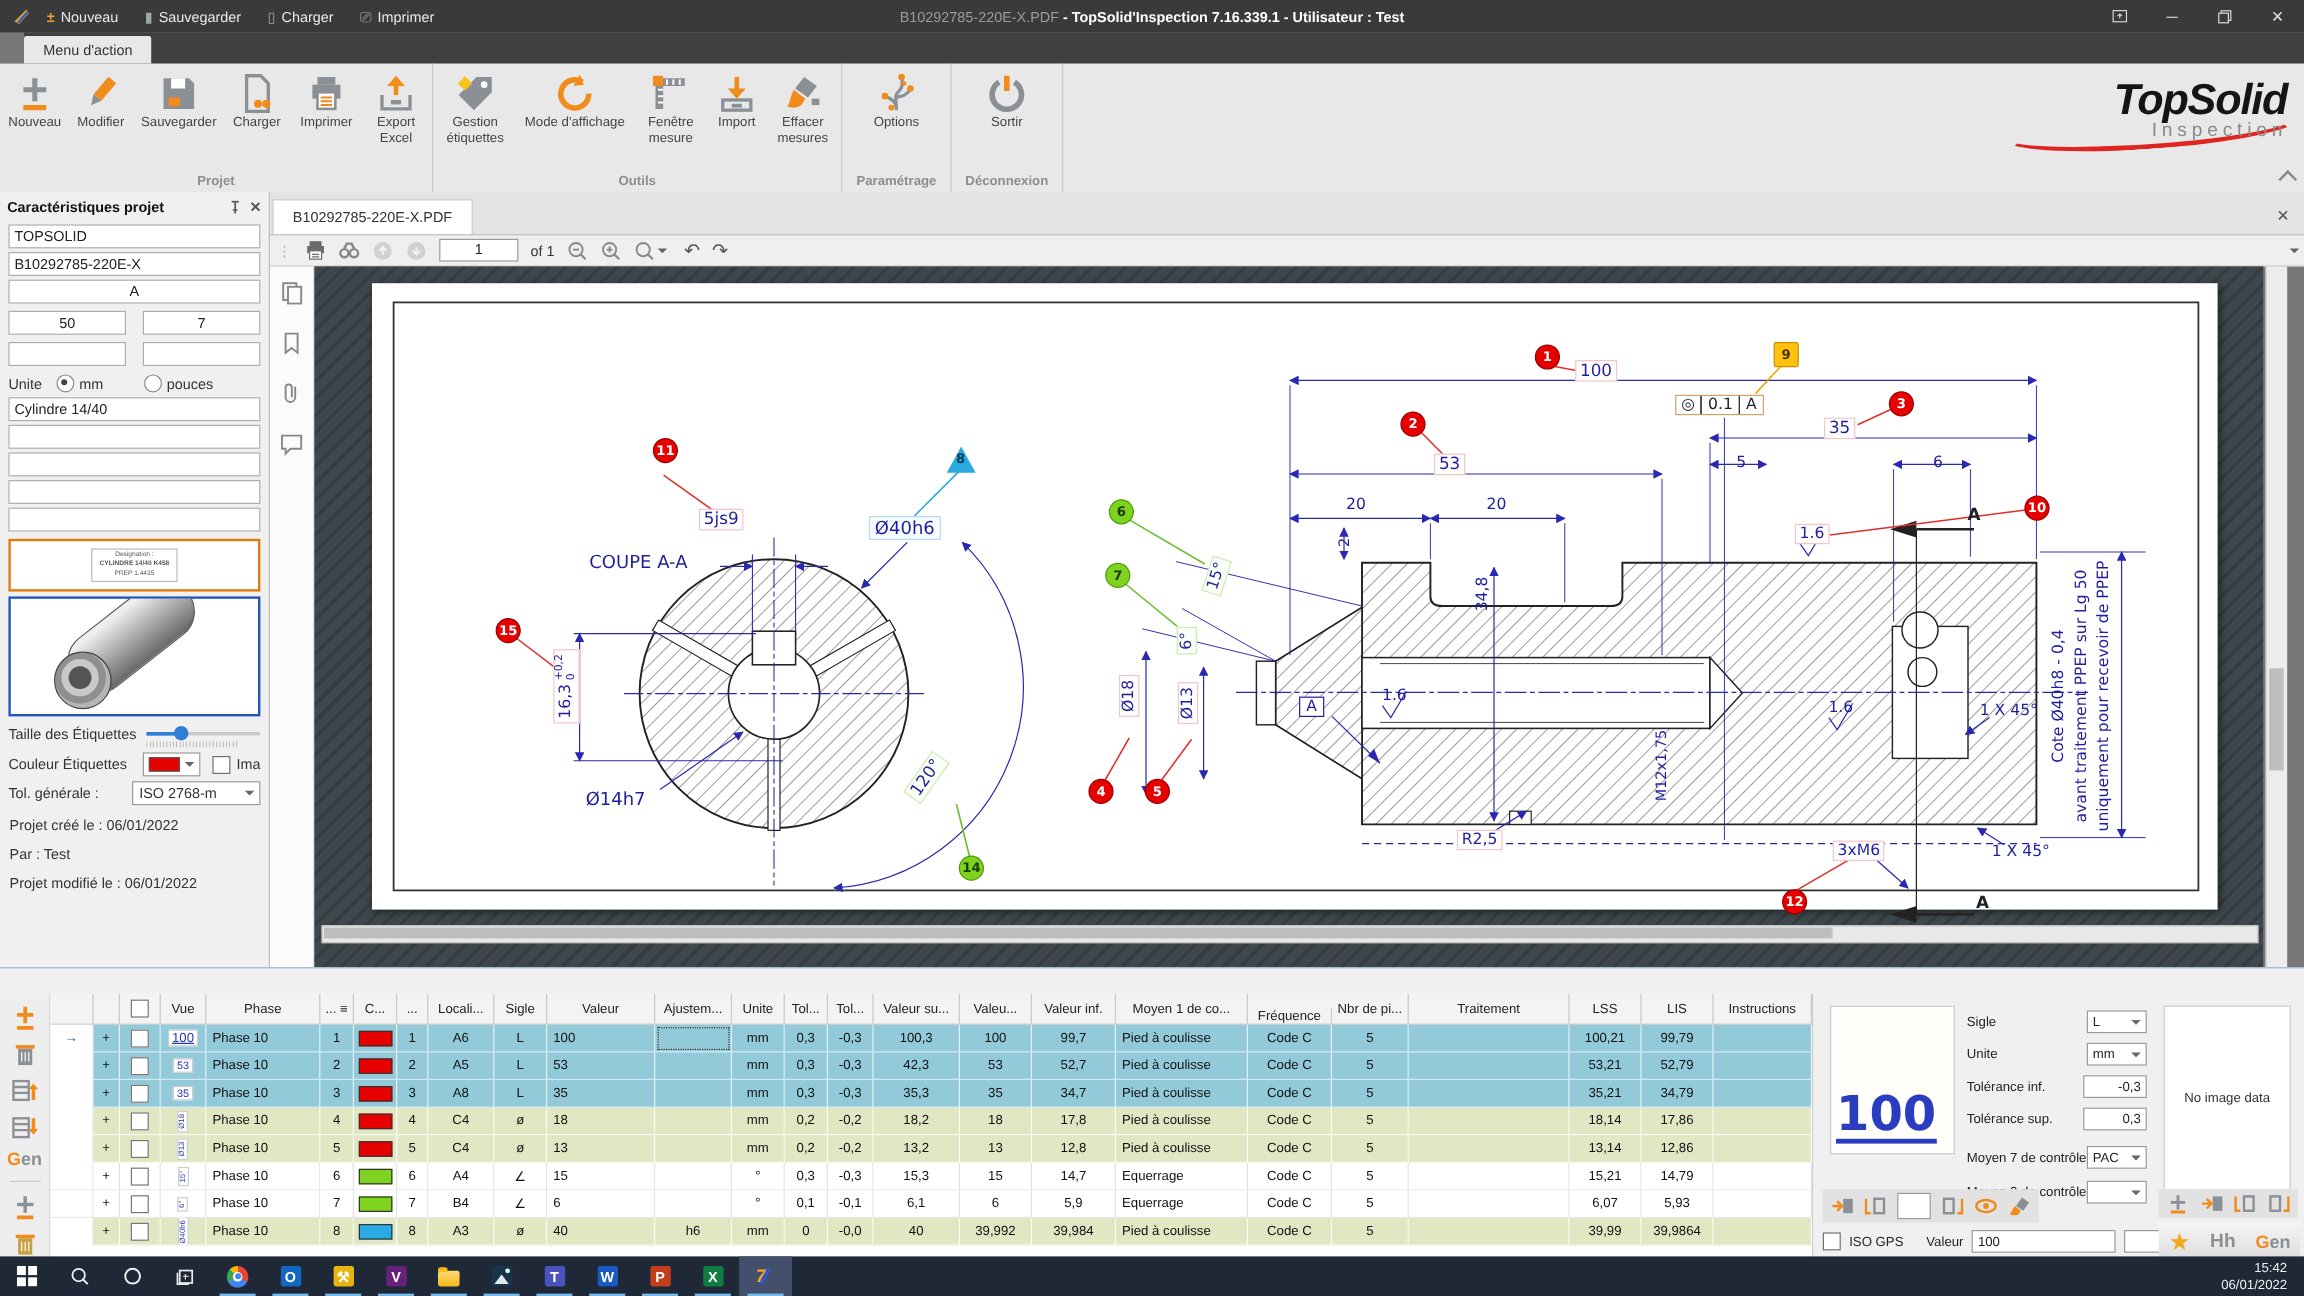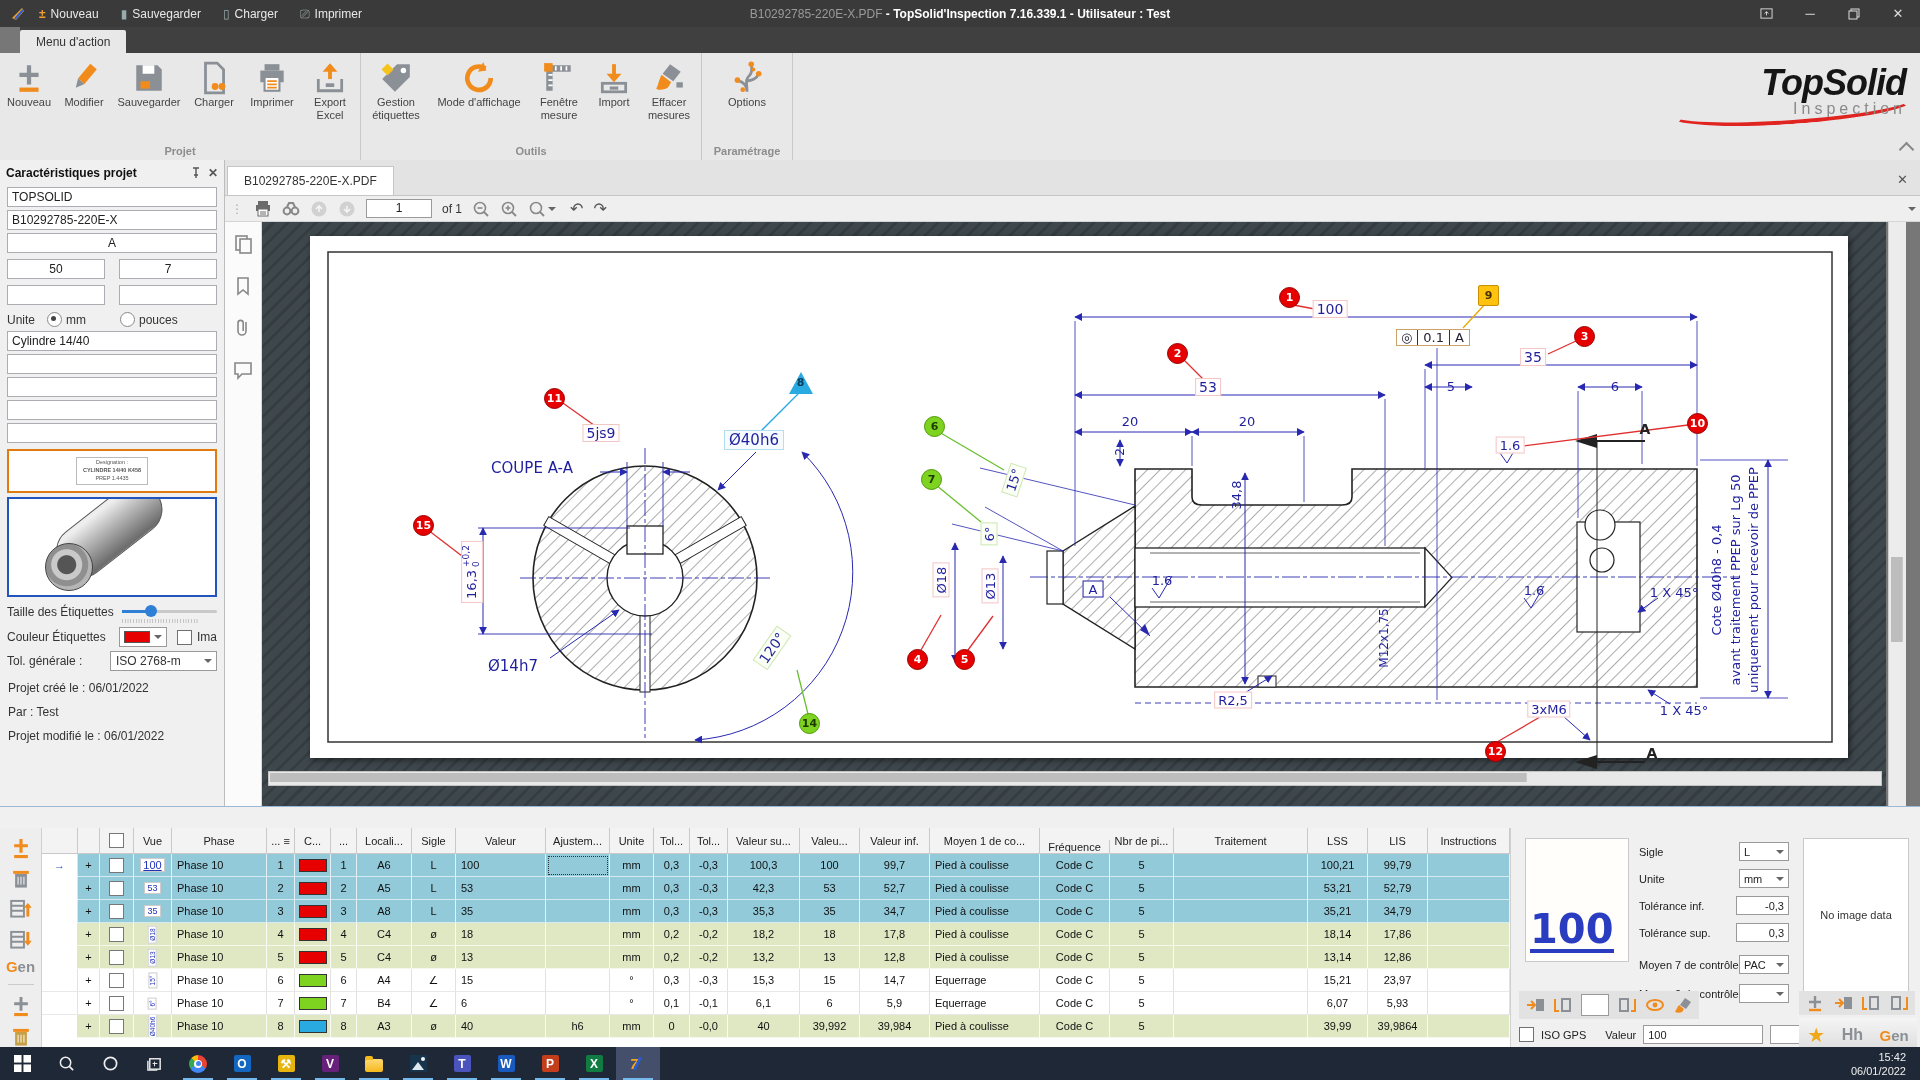--- a/index.html
+++ b/index.html
@@ -315,20 +315,32 @@
               <circle cx="7" cy="18" r="2.6" fill="#f08b1c"></circle>
               <circle cx="27" cy="12" r="2.6" fill="#f08b1c"></circle>
               <circle cx="12" cy="27" r="2.2" fill="#f08b1c"></circle>
               <circle cx="22" cy="8" r="1.8" fill="#f08b1c"></circle>
             </svg></div>
           <div class="rlb" style="width: 78px;">Options</div>
         </div>
       </div>
       <div class="glabel">Paramétrage</div>
     </div>
+    <div class="rgroup">
+      <div class="rbtns">
+        <div class="rbtn">
+          <div class="ric"><svg viewBox="0 0 32 32">
+              <path d="M10 7a11.5 11.5 0 1 0 12 0" fill="none" stroke="#8a9096" stroke-width="4.4"></path>
+              <path d="M16 2v12" stroke="#f08b1c" stroke-width="4.4"></path>
+            </svg></div>
+          <div class="rlb" style="width: 80px;">Sortir</div>
+        </div>
+      </div>
+      <div class="glabel">Déconnexion</div>
+    </div>
   </div>
 <div class="abs" id="logo">
   <div class="swoosh"></div>
   <div class="lg1">TopSolid</div>
   <div class="lg2">Inspection</div>
 </div>
 <div class="abs" id="ribchev"></div>
 
 <div class="abs" id="leftpanel">
   <div id="lp-head">
@@ -621,21 +633,21 @@
       <div class="bl red" style="left: 1017px; top: 65px;">1</div>
       <div class="bl red" style="left: 905px; top: 121px;">2</div>
       <div class="bl red" style="left: 1312px; top: 104px;">3</div>
       <div class="bl red" style="left: 645px; top: 427px;">4</div>
       <div class="bl red" style="left: 692px; top: 427px;">5</div>
       <div class="bl green" style="left: 662px; top: 194px;">6</div>
       <div class="bl green" style="left: 659px; top: 247px;">7</div>
       <div class="bl tri" style="left: 529px; top: 151px;">8</div>
       <div class="bl yellow" style="left: 1216px; top: 63px;">9</div>
       <div class="bl red" style="left: 1425px; top: 191px;">10</div>
-      <div class="bl red" style="left: 282px; top: 166px;">11</div>
+      <div class="bl red" style="left: 282px; top: 143px;">11</div>
       <div class="bl red" style="left: 1223px; top: 519px;">12</div>
       <div class="bl green" style="left: 537px; top: 491px;">14</div>
       <div class="bl red" style="left: 151px; top: 293px;">15</div>
     </div>
   <div id="hscroll">
       <div class="th"></div>
     </div>
 </div>
 <div class="abs" id="vscroll">
     <div class="th"></div>
@@ -894,21 +906,21 @@
         <div class="td" style="width: 36px; flex: 0 0 36px;">0,3</div>
         <div class="td" style="width: 38px; flex: 0 0 38px;">-0,3</div>
         <div class="td" style="width: 72px; flex: 0 0 72px;">15,3</div>
         <div class="td" style="width: 60px; flex: 0 0 60px;">15</div>
         <div class="td" style="width: 70px; flex: 0 0 70px;">14,7</div>
         <div class="td left" style="width: 110px; flex: 0 0 110px;">Equerrage</div>
         <div class="td" style="width: 70px; flex: 0 0 70px;">Code C</div>
         <div class="td" style="width: 64px; flex: 0 0 64px;">5</div>
         <div class="td" style="width: 134px; flex: 0 0 134px;"></div>
         <div class="td" style="width: 60px; flex: 0 0 60px;">15,21</div>
-        <div class="td" style="width: 60px; flex: 0 0 60px;">23,97</div>
+        <div class="td" style="width: 60px; flex: 0 0 60px;">14,79</div>
         <div class="td" style="width: 82px; flex: 0 0 82px;"></div>
       </div>
       <div class="tr bgw">
         <div class="td white" style="width: 36px; flex: 0 0 36px;"></div>
         <div class="td" style="width: 22px; flex: 0 0 22px;">+</div>
         <div class="td" style="width: 34px; flex: 0 0 34px;">
           <span class="ckb"></span>
         </div>
         <div class="td" style="width: 38px; flex: 0 0 38px;">
           <span class="vuebox rot">6°</span>

